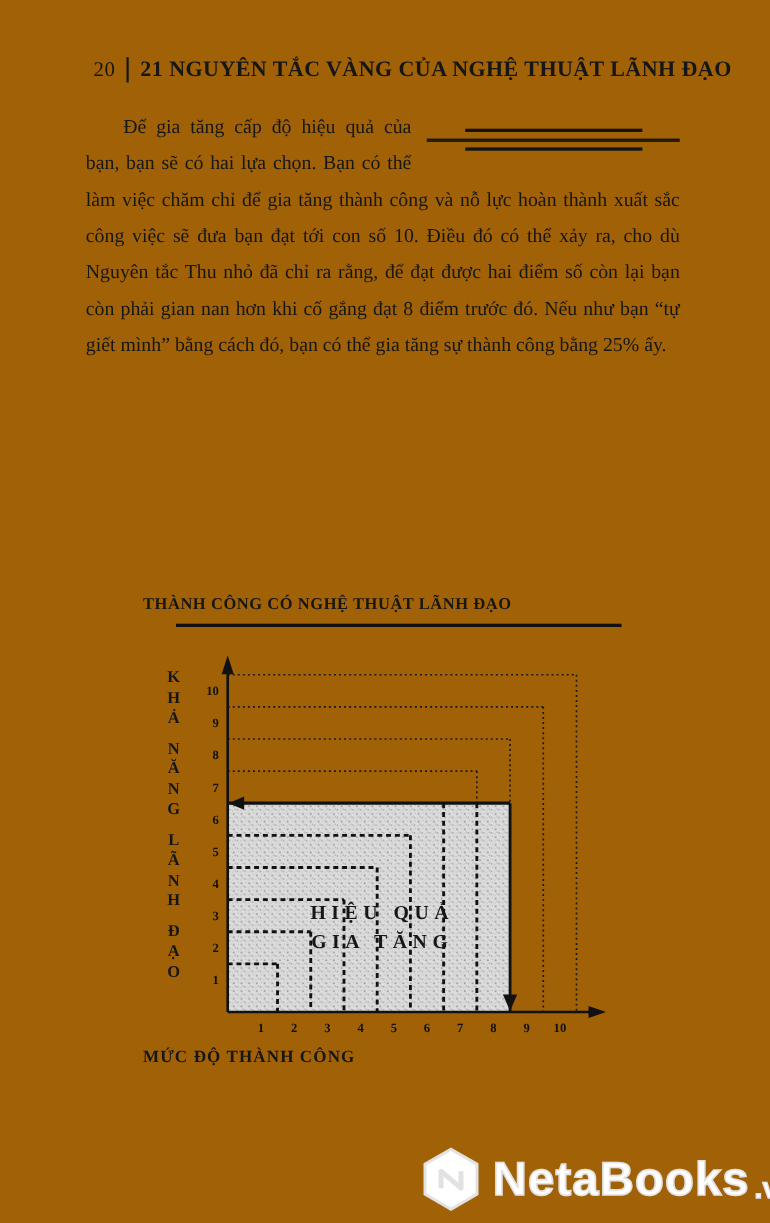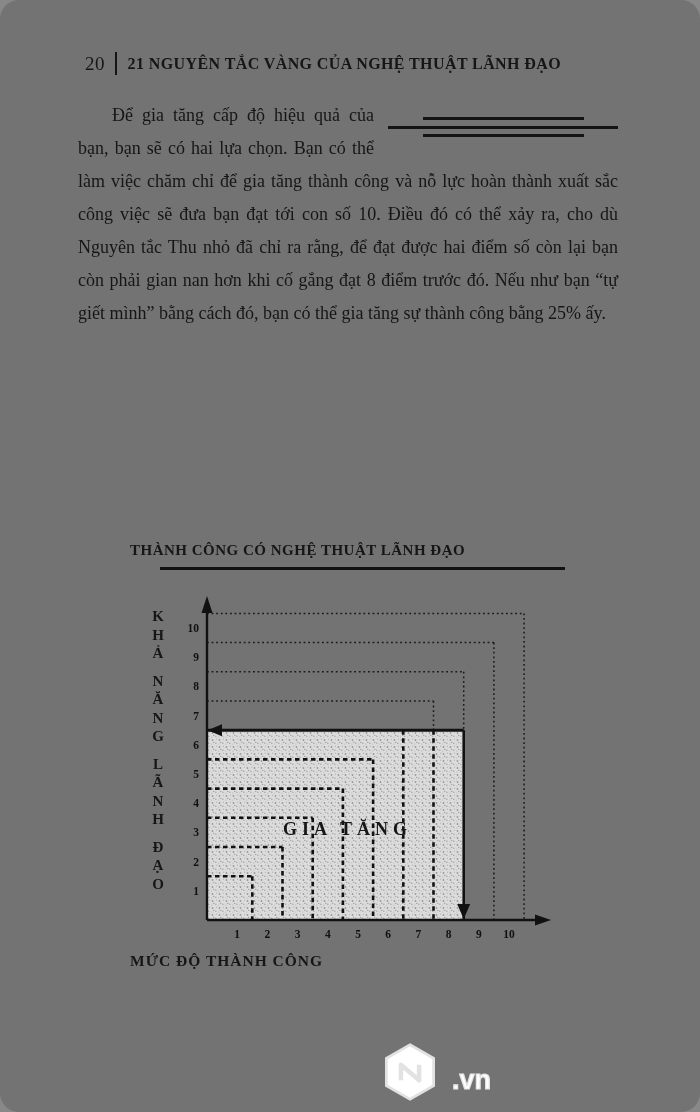--- a/index.html
+++ b/index.html
@@ -1,26 +1,25 @@
 <!DOCTYPE html>
 <html><head>
 <meta charset="utf-8">
 <style>
   html,body { margin:0; padding:0; background:#888; }
   .page {
     position:relative; width:700px; height:1112px; margin:0 auto;
-    background:#737373; overflow:hidden; color:#161616;
+    background:#a16207; overflow:hidden; color:#161616;
     font-family:"Liberation Serif", serif;
-    border-radius:19px;
   }
   
   .header { position:absolute; left:85px; top:52px; display:flex; align-items:center; }
   .pagenum { font-size:19px; letter-spacing:0.5px; }
   .hdr-divider { width:1.6px; height:23px; background:#151515; margin:0 11px 0 10px; }
-  .booktitle { font-size:16px; letter-spacing:0.4px; font-weight:600; }
+  .booktitle { font-size:20px; letter-spacing:0.4px; font-weight:600; }
   
   .textblock { position:absolute; left:78px; top:99px; width:540px; }
   .quote { float:right; width:230px; margin:18px 0 26px 14px; }
   .rule { background:#141414; margin-left:auto; margin-right:auto; }
   .rule.thick { height:3px; width:70%; }
   .rule.thin  { height:1.7px; width:100%; }
   .rule.top1 { margin-bottom:6px; }
   .rule.bot1 { margin-bottom:5px; }
   .quote-text {
     margin:25px 2px 24px; font-style:italic; font-size:19px;
@@ -180,26 +179,28 @@
           <text class="tick" text-anchor="end" x="79" y="272.2">4</text>
           <text class="tick" text-anchor="end" x="79" y="243">5</text>
           <text class="tick" text-anchor="end" x="79" y="213.8">6</text>
           <text class="tick" text-anchor="end" x="79" y="184.6">7</text>
           <text class="tick" text-anchor="end" x="79" y="155.4">8</text>
           <text class="tick" text-anchor="end" x="79" y="126.2">9</text>
           <text class="tick" text-anchor="end" x="79" y="97">10</text>
         </g>
       </svg>
     <div class="region-label">
+      <div>HIỆU QUẢ</div>
       <div>GIA TĂNG</div>
     </div>
     <div class="xlabel">MỨC ĐỘ THÀNH CÔNG</div>
   </div>
 
   <div class="watermark">
     <svg class="wm-logo" viewBox="0 0 60 66">
       <path d="M30 3 L56 18 V48 L30 63 L4 48 V18 Z" fill="#ffffff" stroke="#e2e2e2" stroke-width="3"></path>
       <path d="M20 42 V25 L40 42 V25" fill="none" stroke="#e2e2e2" stroke-width="5" stroke-linejoin="round"></path>
     </svg>
+    <span class="wm-brand">NetaBooks</span>
     <span class="wm-domain">.vn</span>
   </div>
 
 </div>
 
 </body></html>

